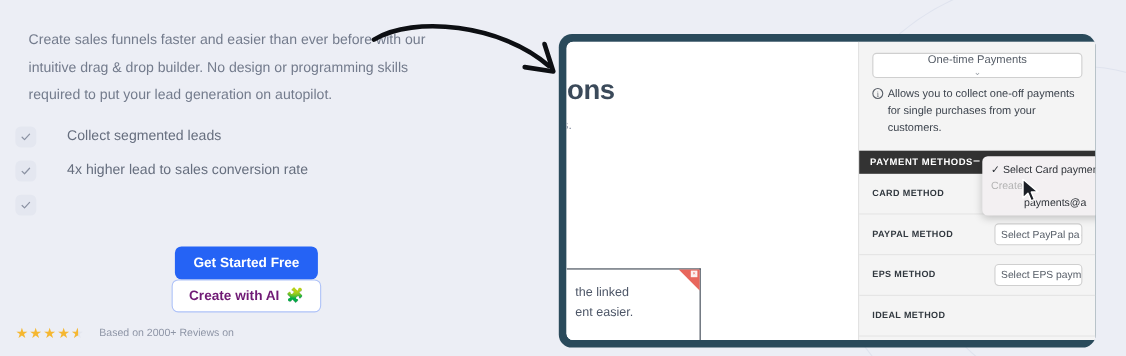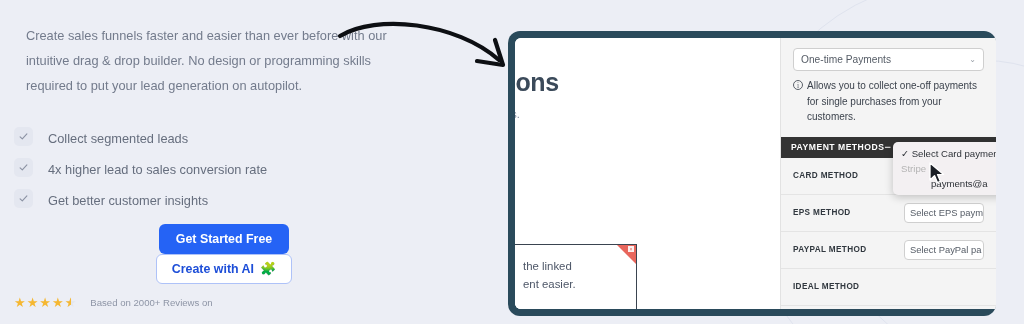--- a/index.html
+++ b/index.html
@@ -38,22 +38,22 @@
     margin-top: 14px;
     font-size: 12.8px;
     line-height: 1.95;
     color: #737b8c;
     width: 372px;
     margin-left: 12px;
   }
   .feature-list { margin-top: 16px; }
   .feature-row {
     display: flex;
-    align-items: flex-end;
-    gap: 15px;
+    align-items: flex-start;
+    gap: 28px;
     height: 31px;
   }
   .check-box {
     width: 19px; height: 19px;
     border-radius: 5px;
     background: #e4e7f0;
     display: flex; align-items: center; justify-content: center;
     flex: 0 0 auto;
   }
   .check-box svg { display: block; }
@@ -77,21 +77,21 @@
     cursor: pointer;
     white-space: nowrap;
   }
   .btn-primary {
     background: #2563f5;
     color: #ffffff;
     padding: 0 17px;
   }
   .btn-secondary {
     background: #ffffff;
-    color: #1d4ed8;
+    color: #701a75;
     border: 1px solid #aec2f8;
     padding: 0 15px;
     gap: 6px;
   }
   .sparkle { font-size: 13px; line-height: 1; }
 
   .rating-row {
     margin-top: 12px;
     display: flex;
     align-items: center;
@@ -207,20 +207,21 @@
   .app-select {
     height: 23px;
     background: #ffffff;
     border: 1px solid #cfcfcf;
     border-radius: 4px;
     display: flex; align-items: center;
     justify-content: space-between;
     padding: 0 7px;
     font-size: 10.2px;
     color: #555c66;
+    flex-direction: column;
   }
   .caret { font-size: 8px; color: #9aa0a8; }
   .hint {
     padding: 7px 12px 0 12px;
     font-size: 10px;
     line-height: 1.55;
     color: #3c434d;
     display: flex;
     gap: 4px;
   }
@@ -328,21 +329,20 @@
           </svg>
       </span>
       <span class="feature-label">4x higher lead to sales conversion rate</span>
     </div>
     <div class="feature-row">
       <span class="check-box">
         <svg width="11" height="11" viewBox="0 0 12 12">
             <path d="M2.3 6.3 L4.7 8.7 L9.7 3.2" fill="none" stroke="#8b92a3" stroke-width="1.2" stroke-linecap="round" stroke-linejoin="round"></path>
           </svg>
       </span>
-      <span class="feature-label">Get better customer insights</span>
     </div>
   </div>
 
   <div class="btn-row">
     <div class="btn btn-primary">Get Started Free</div>
     <div class="btn btn-secondary">
       <span>Create with AI</span>
       <span class="sparkle">🧩</span>
     </div>
   </div>
@@ -401,47 +401,47 @@
       </div>
 
       <div class="pm-row">
         <span class="pm-label">CARD METHOD</span>
         <span class="pm-select">
           <span>Select Card payme</span>
 
         </span>
       </div>
       <div class="pm-row">
+        <span class="pm-label">PAYPAL METHOD</span>
+        <span class="pm-select">
+          <span>Select PayPal pa</span>
+          <span class="caret">⌄</span>
+        </span>
+      </div>
+      <div class="pm-row">
         <span class="pm-label">EPS METHOD</span>
         <span class="pm-select">
           <span>Select EPS paym</span>
           <span class="caret">⌄</span>
         </span>
       </div>
       <div class="pm-row">
-        <span class="pm-label">PAYPAL METHOD</span>
-        <span class="pm-select">
-          <span>Select PayPal pa</span>
-          <span class="caret">⌄</span>
-        </span>
-      </div>
-      <div class="pm-row">
         <span class="pm-label">IDEAL METHOD</span>
       </div>
       <div class="pm-row">
         
         
       </div>
 
       <div class="dropdown-pop">
         <div class="dd-item">
           <span>✓</span>
           <span>Select Card payment p</span>
         </div>
-        <div class="dd-item dim">Stripe</div>
+        <div class="dd-item dim">Create</div>
         <div class="dd-item">
           <span style="padding-left:30px">payments@a</span>
         </div>
         <svg class="cursor-arrow" width="18" height="24" viewBox="0 0 18 24">
           <path d="M1 1 L1 18 L5.5 13.6 L8.4 20.6 L11.4 19.3 L8.5 12.6 L14.6 12.4 Z" fill="#1b1f26" stroke="#ffffff" stroke-width="1.3" stroke-linejoin="round"></path>
         </svg>
       </div>
 
     </div>
   </div>

